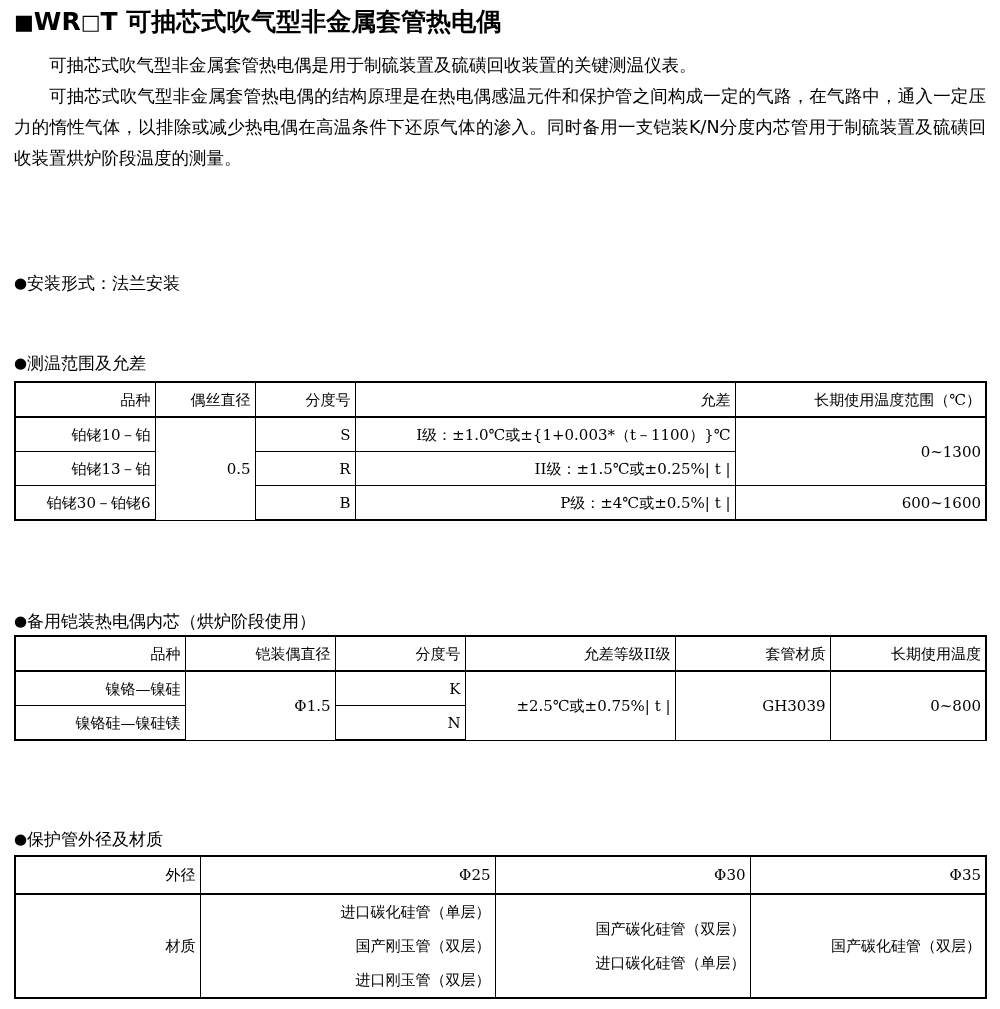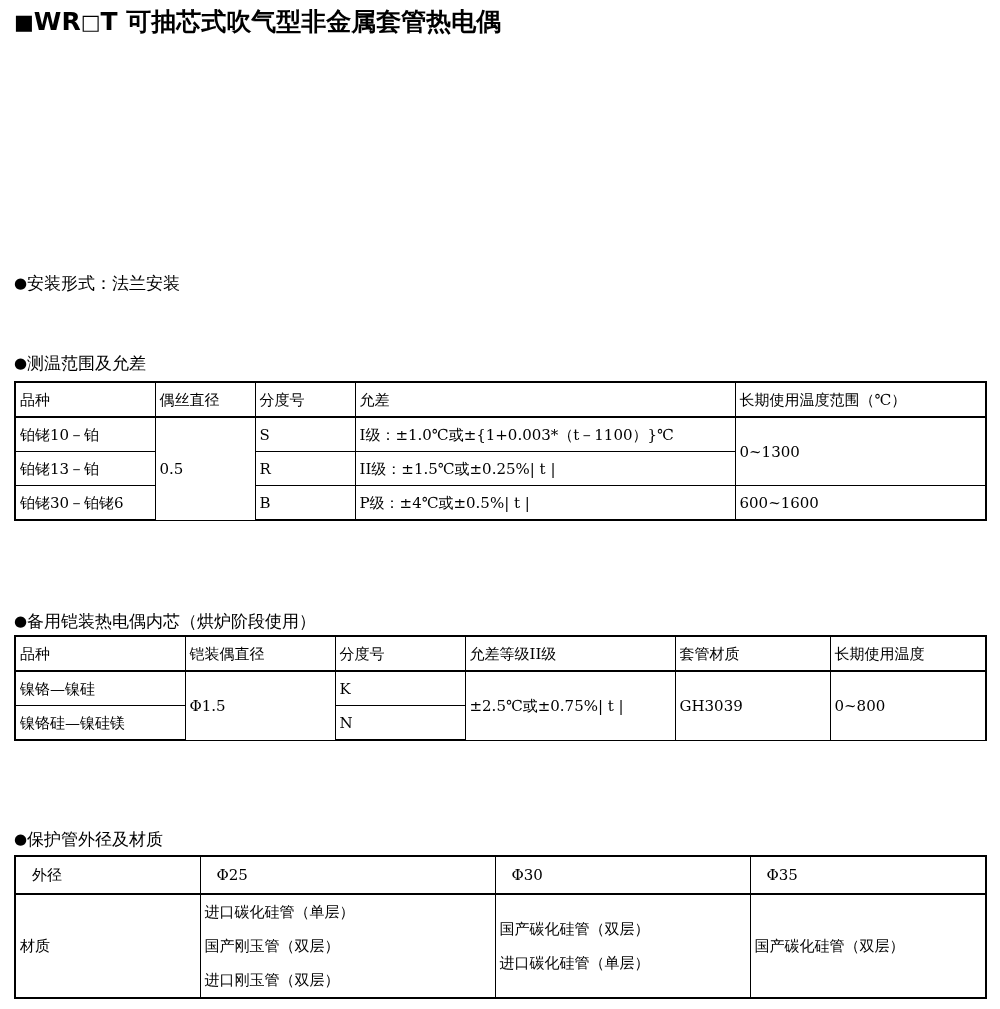--- a/index.html
+++ b/index.html
@@ -91,21 +91,21 @@
     position: absolute;
     border-collapse: collapse;
     table-layout: fixed;
     font-family: "DejaVu Serif", "Liberation Serif", serif;
     font-size: 15px;
     background: #ffffff;
   }
   table.grid th,
   table.grid td {
     border: 1px solid #000000;
-    text-align: left;
+    text-align: right;
     vertical-align: middle;
     font-weight: normal;
     padding: 0 4px;
     line-height: 20px;
     margin-top: 24px;
   }
   table.grid thead th {
     height: 33px;
   }
   .outer-top    { border-top-width: 2px !important; }
@@ -133,20 +133,24 @@
 </style>
 </head>
 <body>
 
 <div class="page">
 
   <div class="doc-title">
     <span class="sq-filled">■</span><span>WR</span><span class="sq-hollow">□</span><span>T</span>&nbsp;<span>可抽芯式吹气型非金属套管热电偶</span>
   </div>
 
+  <div class="intro">
+    <p>可抽芯式吹气型非金属套管热电偶是用于制硫装置及硫磺回收装置的关键测温仪表。</p>
+    <p>可抽芯式吹气型非金属套管热电偶的结构原理是在热电偶感温元件和保护管之间构成一定的气路，在气路中，通入一定压力的惰性气体，以排除或减少热电偶在高温条件下还原气体的渗入。同时备用一支铠装K/N分度内芯管用于制硫装置及硫磺回收装置烘炉阶段温度的测量。</p>
+  </div>
 
 
   <div class="bullet-line" id="bullet-mount">
     <span class="dot">●</span><span class="cjk">安装形式：法兰安装</span>
   </div>
 
   <div class="bullet-line" id="bullet-range">
     <span class="dot">●</span><span class="cjk">测温范围及允差</span>
   </div>
 

